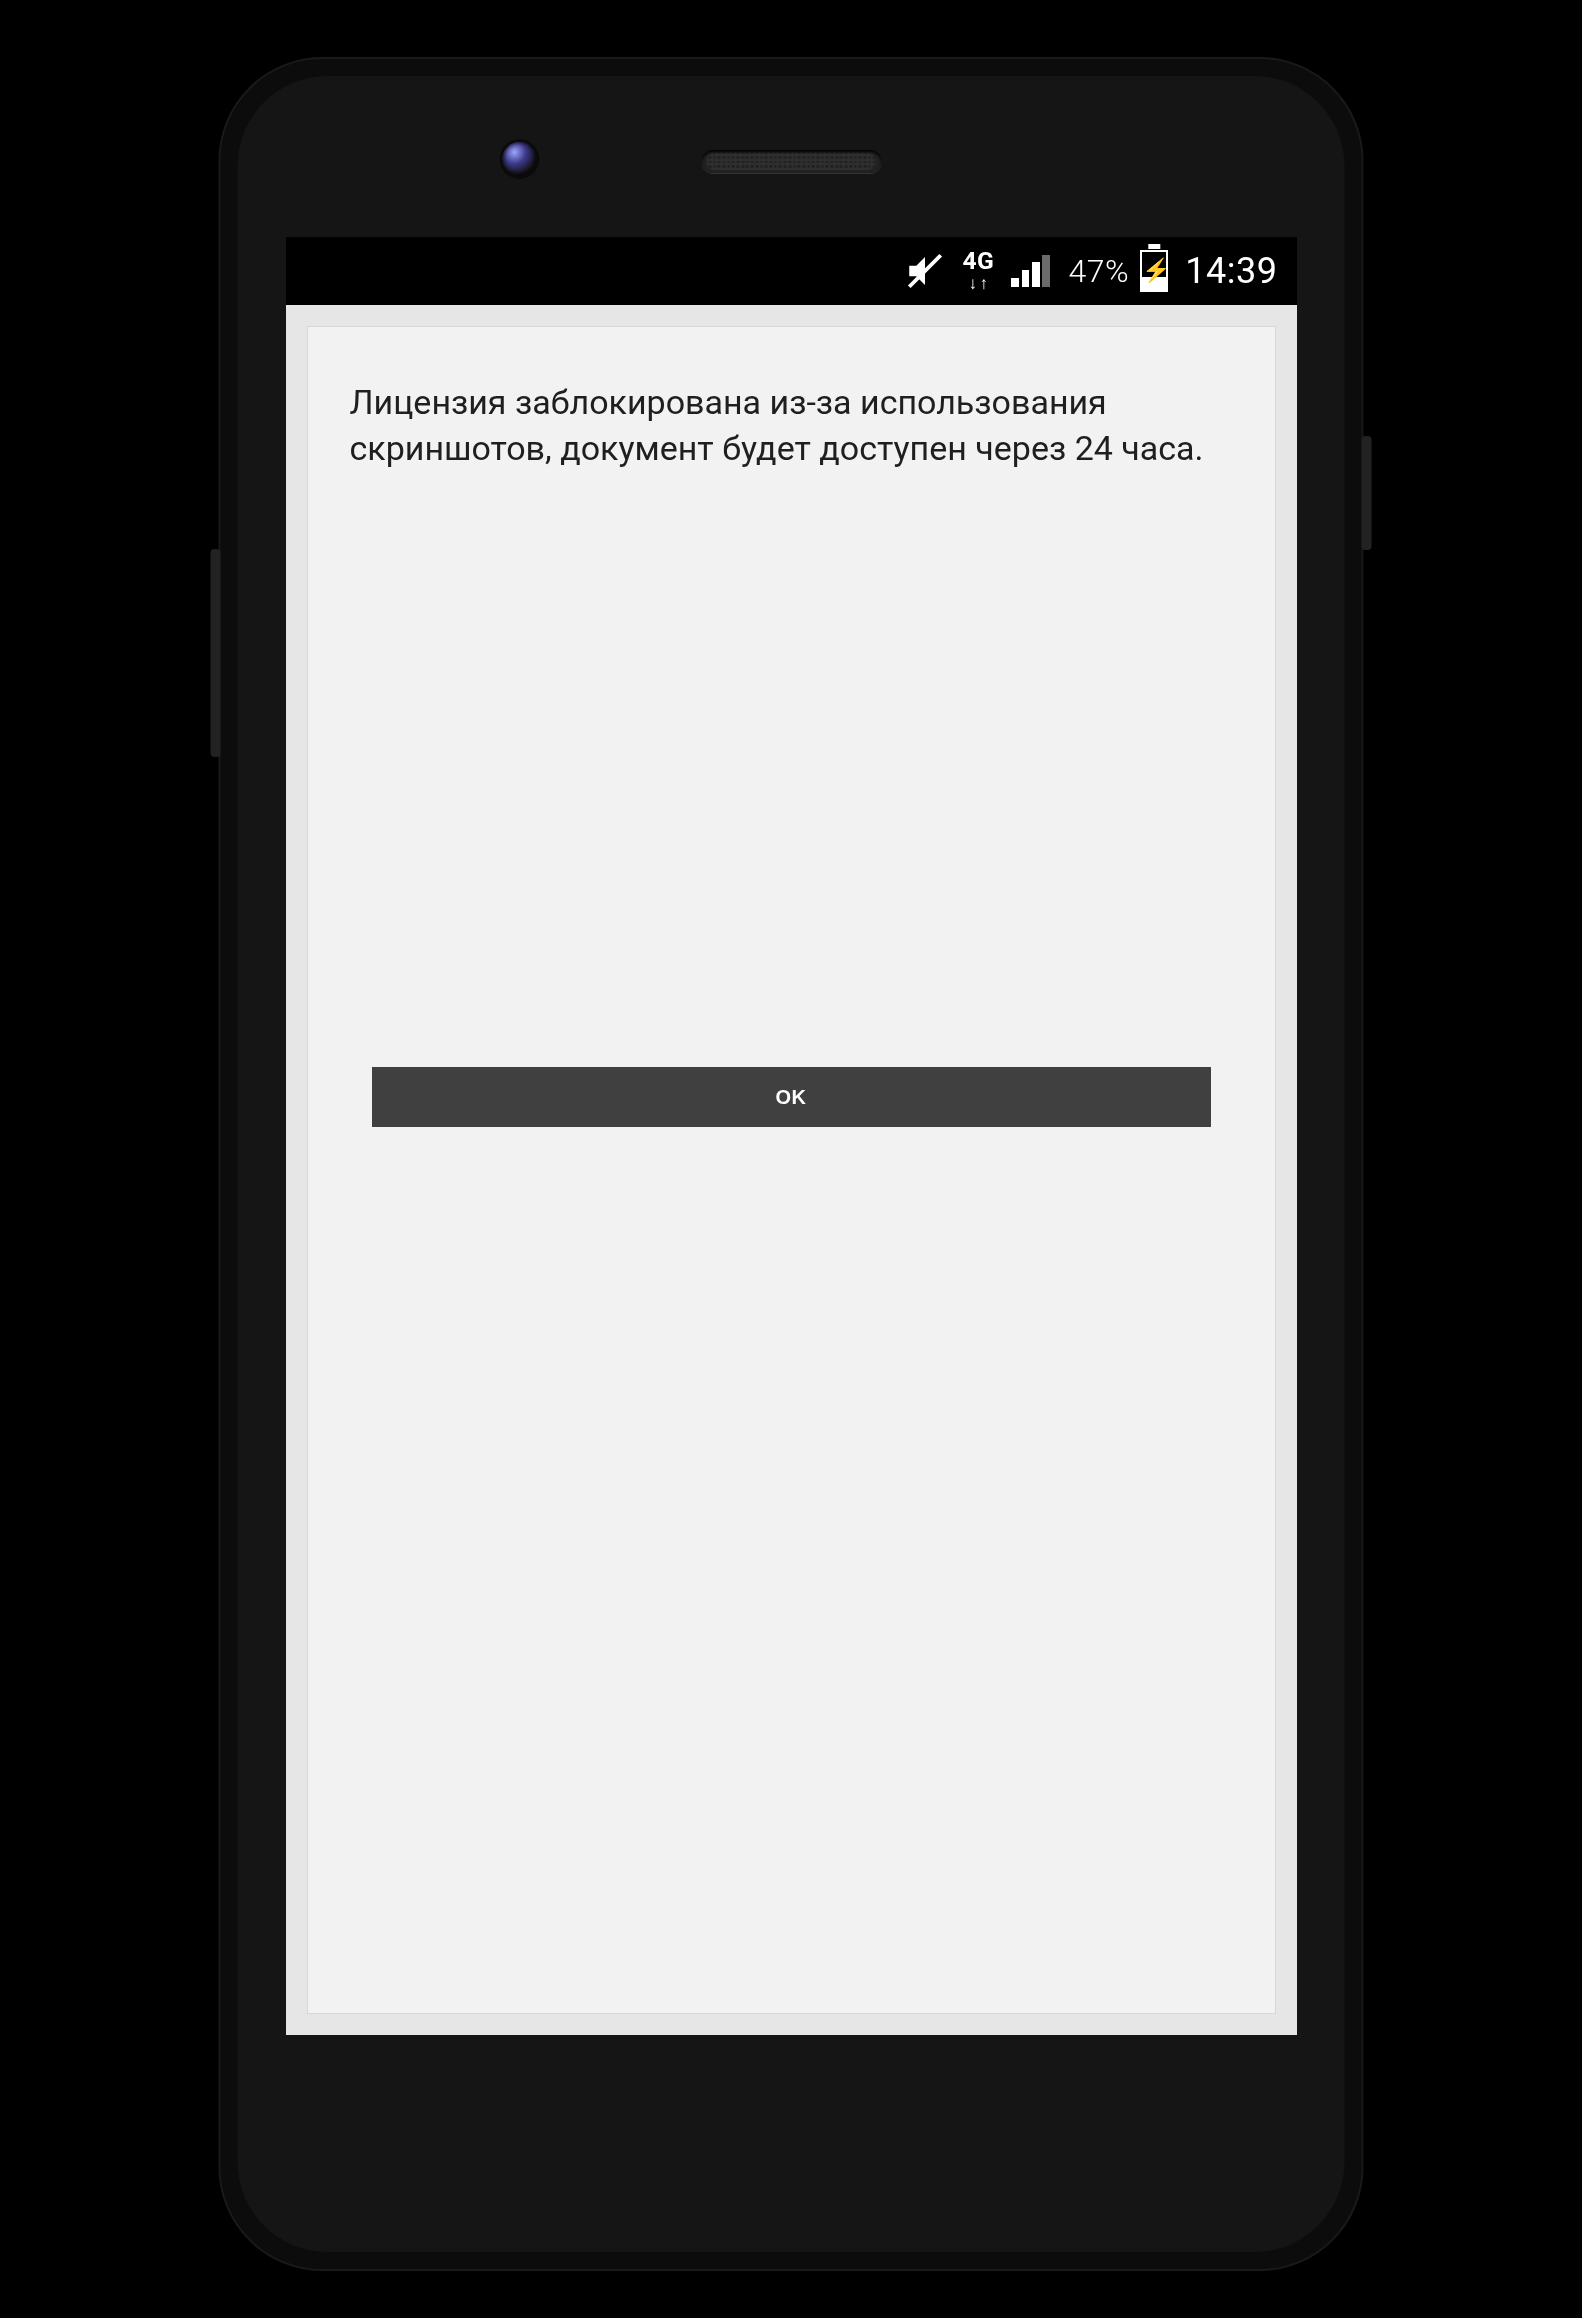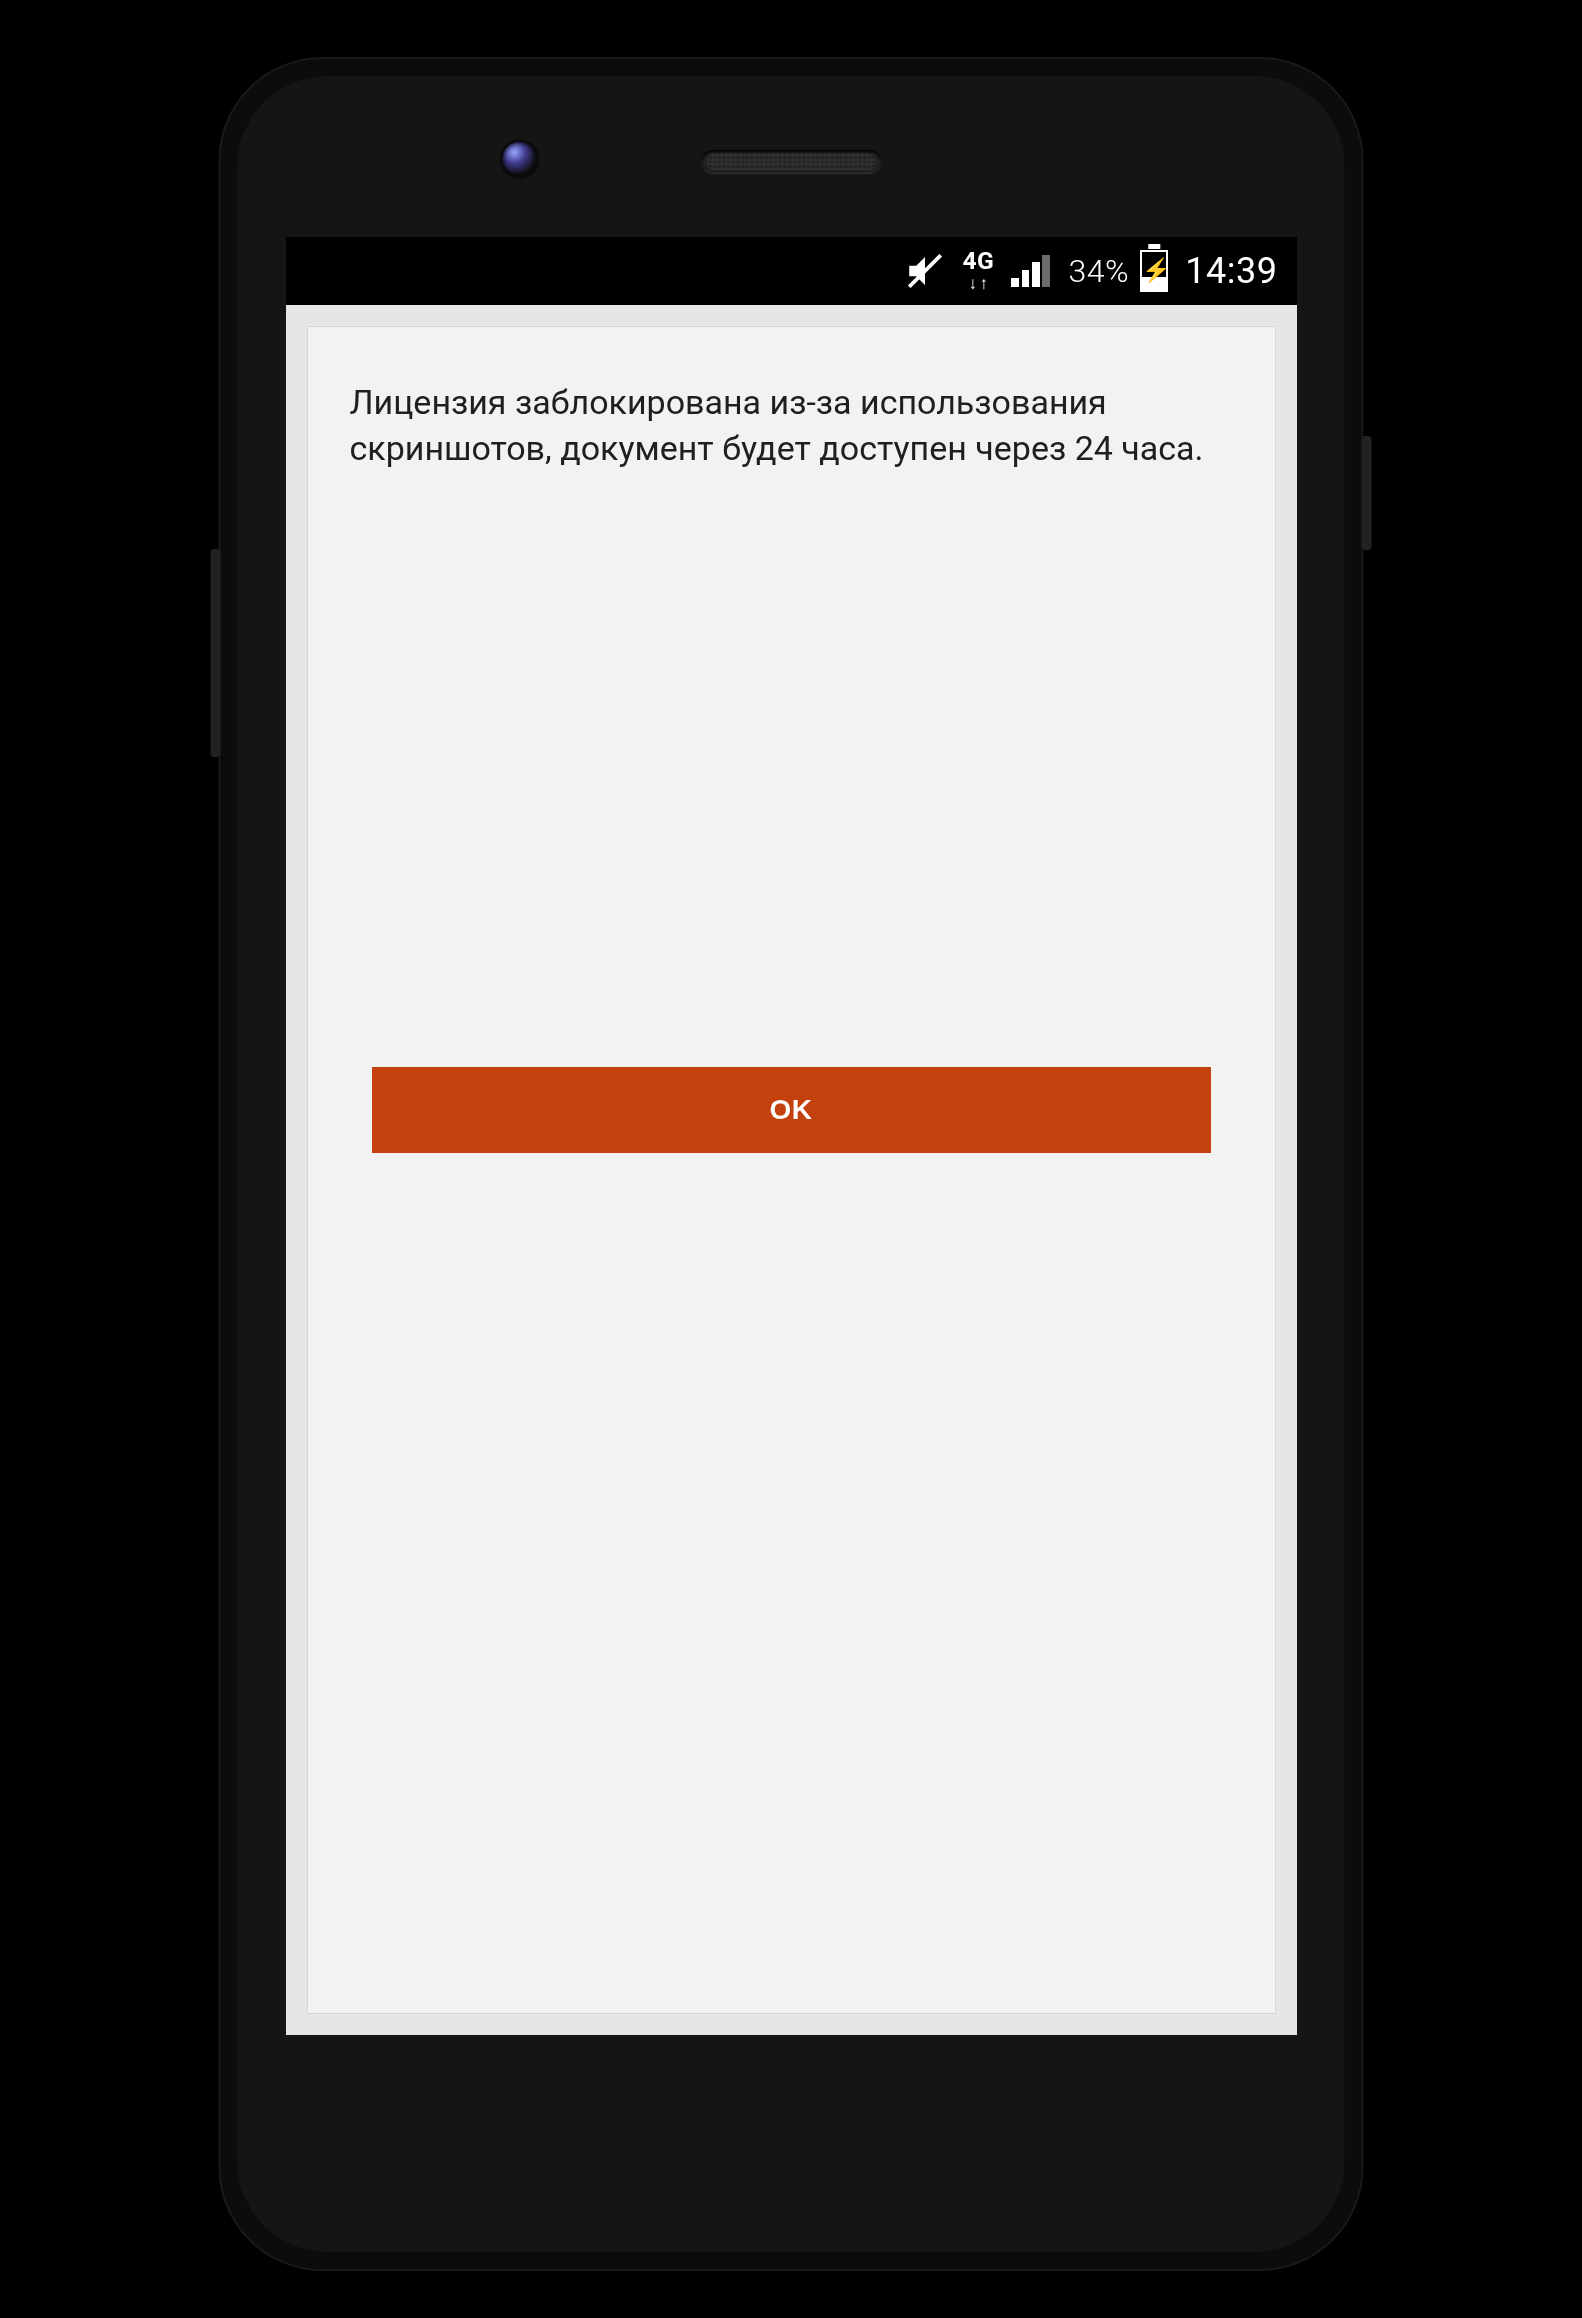--- a/index.html
+++ b/index.html
@@ -134,25 +134,25 @@
     color: #1f1f1f;
     font-size: 34px;
     line-height: 1.35;
     font-weight: 400;
   }
   .ok-btn {
     position: absolute;
     left: 64px;
     right: 64px;
     top: 740px;
-    height: 86px;
-    background: #c2410c;
+    height: 60px;
+    background: #404040;
     color: #fff;
     font-weight: 700;
-    font-size: 28px;
+    font-size: 20px;
     border: none;
     display: flex;
     align-items: center;
     justify-content: center;
     cursor: pointer;
     letter-spacing: 0.5px;
   }
 
   
   .chin{
@@ -192,21 +192,21 @@
           </div>
         </div>
 
         <div class="signal">
           <i></i>
             <i></i>
             <i></i>
             <i></i>
         </div>
 
-        <span class="battery-pct">34%</span>
+        <span class="battery-pct">47%</span>
 
         <div class="battery">
           <div class="fill"></div>
           <div class="bolt">⚡</div>
         </div>
 
         <span class="clock">14:39</span>
       </div>
     </div>
 

